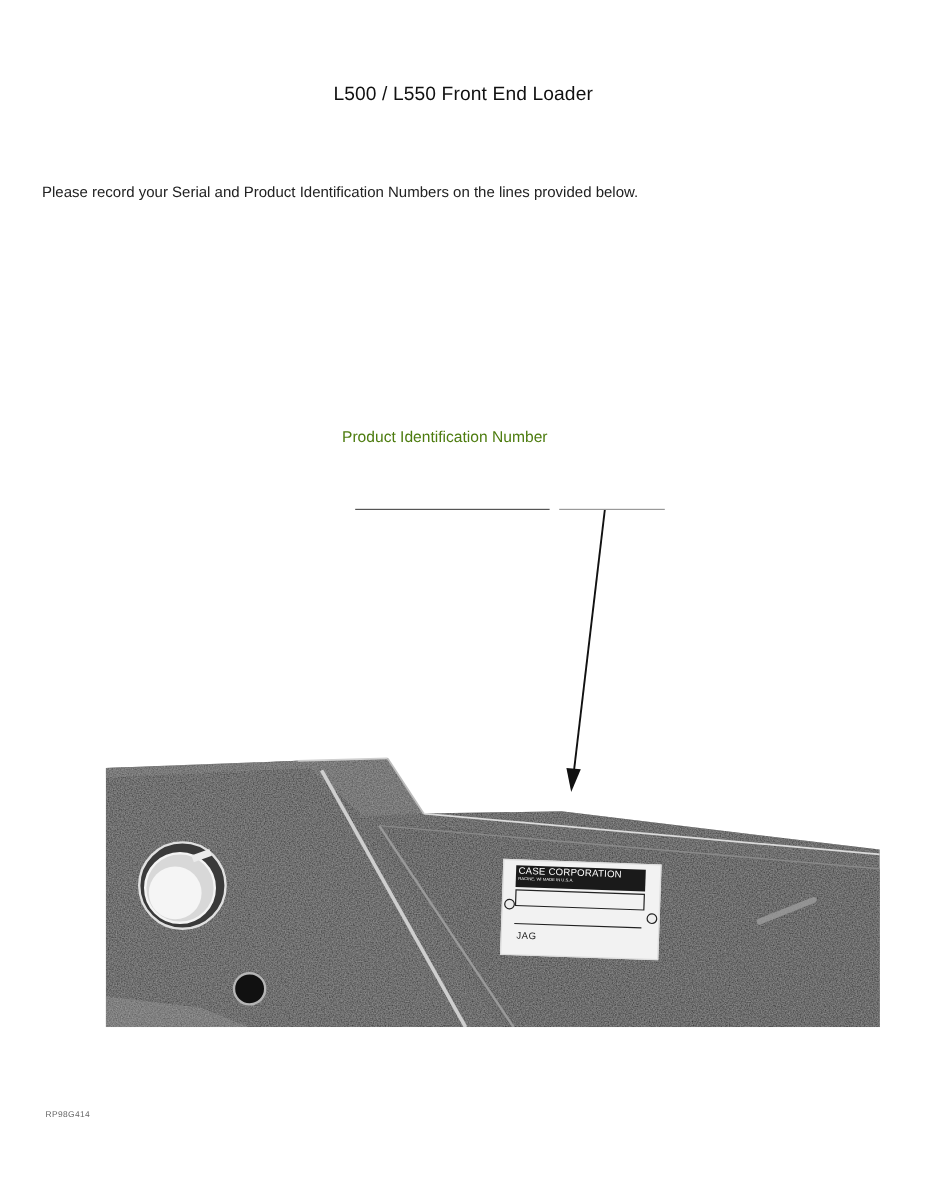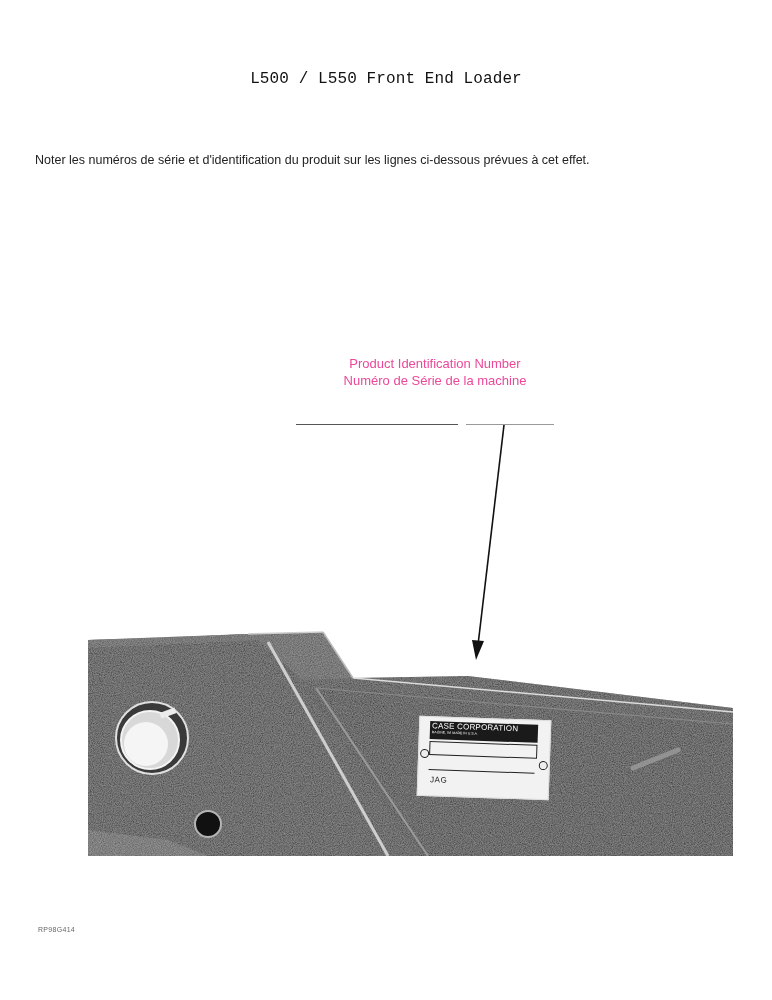--- a/index.html
+++ b/index.html
@@ -2,56 +2,55 @@
 <html><head>
 <meta charset="utf-8">
 <style>
   html, body { margin: 0; padding: 0; background: #ffffff; }
   body {
     width: 772px; height: 1000px; position: relative; overflow: hidden;
     font-family: "Liberation Sans", sans-serif; color: #1a1a1a;
   }
   .title {
     position: absolute; left: 0; width: 772px; top: 70px;
-    text-align: center; font-size: 16px; letter-spacing: 0.1px; color: #111; font-family: Liberation Mono, monospace;
+    text-align: center; font-size: 16px; letter-spacing: 0.1px; color: #111;
   }
   .instructions {
     position: absolute; left: 35px; top: 152px; font-size: 12.5px; line-height: 17px;
     color: #222;
   }
   .instructions div { white-space: nowrap; }
   .pin-label {
     position: absolute; left: 285px; width: 300px; top: 355px;
-    text-align: center; font-size: 13px; line-height: 17px; color: #ec4899;
+    font-size: 13px; line-height: 17px; color: #4d7c0f;
   }
   .record-line {
     position: absolute; top: 424px; height: 0; border-top: 1px solid #777;
   }
   .photo {
     position: absolute; left: 88px; top: 620px; width: 646px; height: 236px;
     overflow: hidden;
   }
   .ref-code {
     position: absolute; left: 38px; top: 926px; font-size: 7px; color: #666;
     letter-spacing: 0.3px;
   }
   .arrow { position: absolute; left: 0; top: 0; }
 </style>
 </head>
 <body>
 
 <div class="title">L500 / L550 Front End Loader</div>
 
 <div class="instructions">
-  <div>Noter les numéros de série et d'identification du produit sur les lignes ci-dessous prévues à cet effet.</div>
+  <div>Please record your Serial and Product Identification Numbers on the lines provided below.</div>
 </div>
 
 <div class="pin-label">
   <div>Product Identification Number</div>
-  <div>Numéro de Série de la machine</div>
 </div>
 
 <div class="record-line" style="left:296px;width:162px;border-top-color:#555;"></div>
 <div class="record-line" style="left:466px;width:88px;border-top-color:#999;"></div>
 
 <svg class="arrow" width="772" height="1000" viewBox="0 0 772 1000">
   <line x1="504" y1="425" x2="478" y2="645" stroke="#111" stroke-width="1.6"></line>
   <polygon points="472,640 484,641 476,660" fill="#111"></polygon>
 </svg>
 

